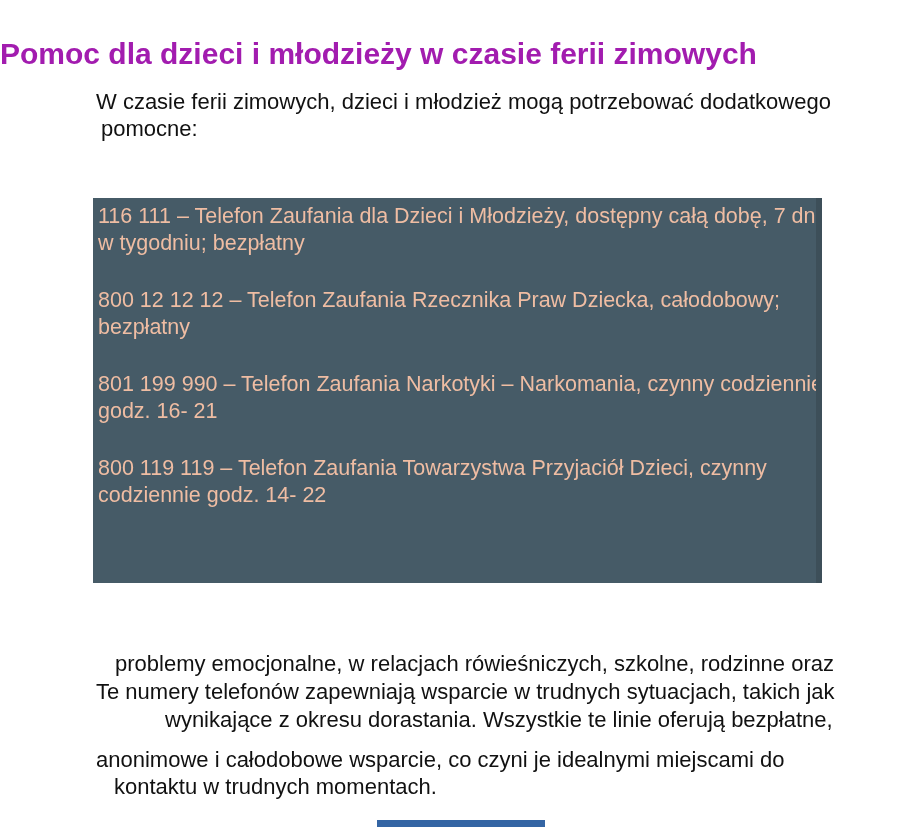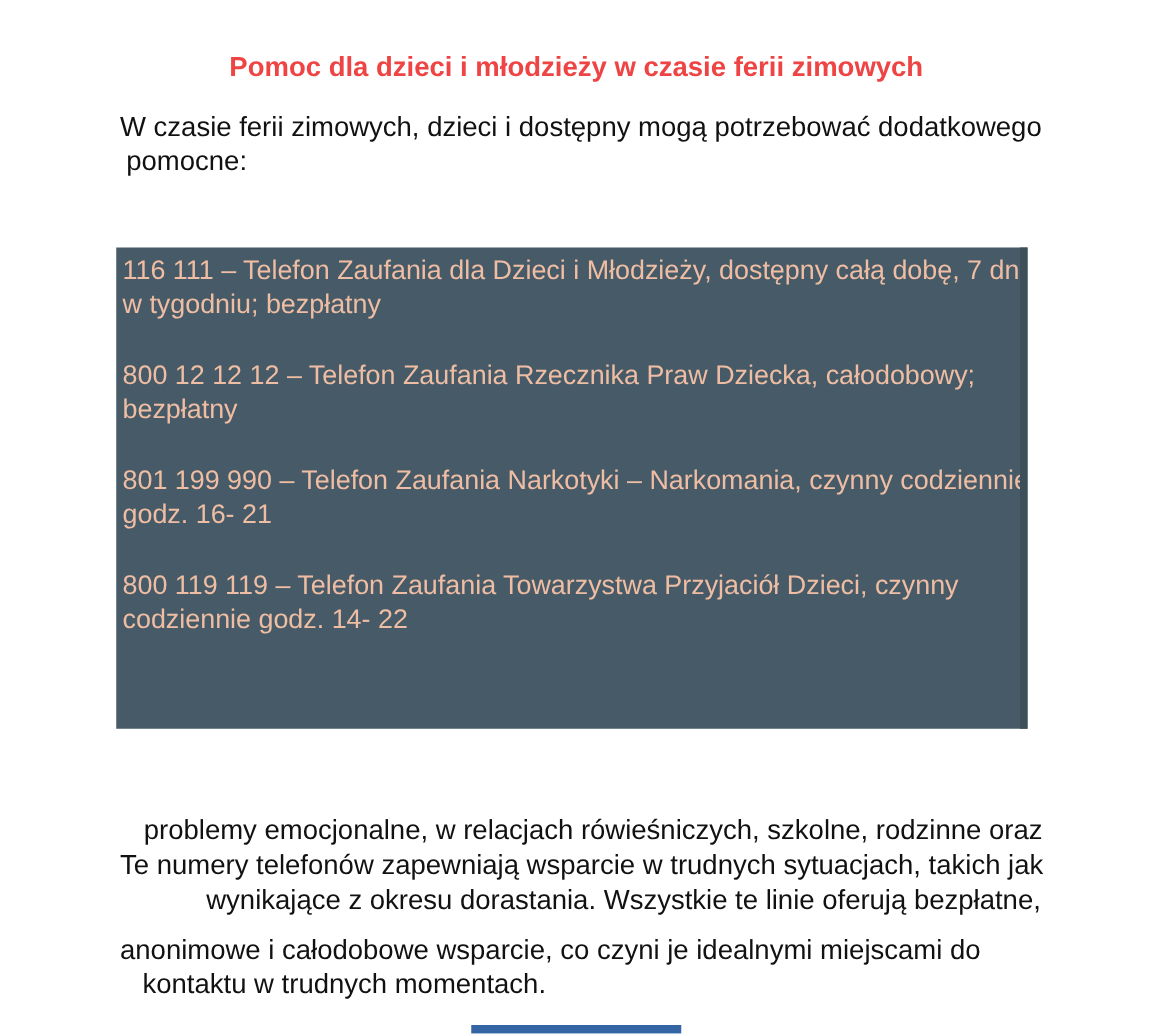--- a/index.html
+++ b/index.html
@@ -11,25 +11,24 @@
     background: #ffffff;
     font-family: "Liberation Sans", sans-serif;
     color: #111111;
     overflow: hidden;
   }
   .doc-title {
     position: absolute;
     top: 36px;
     left: 0;
     width: 100%;
-    text-align: center;
-    font-size: 22px;
+    font-size: 30px;
     line-height: 36px;
     font-weight: bold;
-    color: #ef4444;
+    color: #a21caf;
   }
   .intro {
     position: absolute;
     left: 96px;
     top: 88px;
     width: 760px;
     font-size: 22px;
     line-height: 27px;
   }
   .intro .line { white-space: pre; }
@@ -89,21 +88,21 @@
   }
 </style>
 </head>
 <body>
 
 <div class="page">
 
   <div class="doc-title">Pomoc dla dzieci i młodzieży w czasie ferii zimowych</div>
 
   <div class="intro">
-    <div class="line">W czasie ferii zimowych, dzieci i dostępny mogą potrzebować dodatkowego</div>
+    <div class="line">W czasie ferii zimowych, dzieci i młodzież mogą potrzebować dodatkowego</div>
     <div class="line indent">pomocne:</div>
   </div>
 
   <div class="hotline-box">
 
     <div class="hotline-item">
       <div class="hl-line"><span class="hl-num bold">116 111</span><span> – Telefon Zaufania dla Dzieci i Młodzieży, dostępny całą dobę, 7 dni</span></div>
       <div class="hl-line">w tygodniu; bezpłatny</div>
     </div>
 

